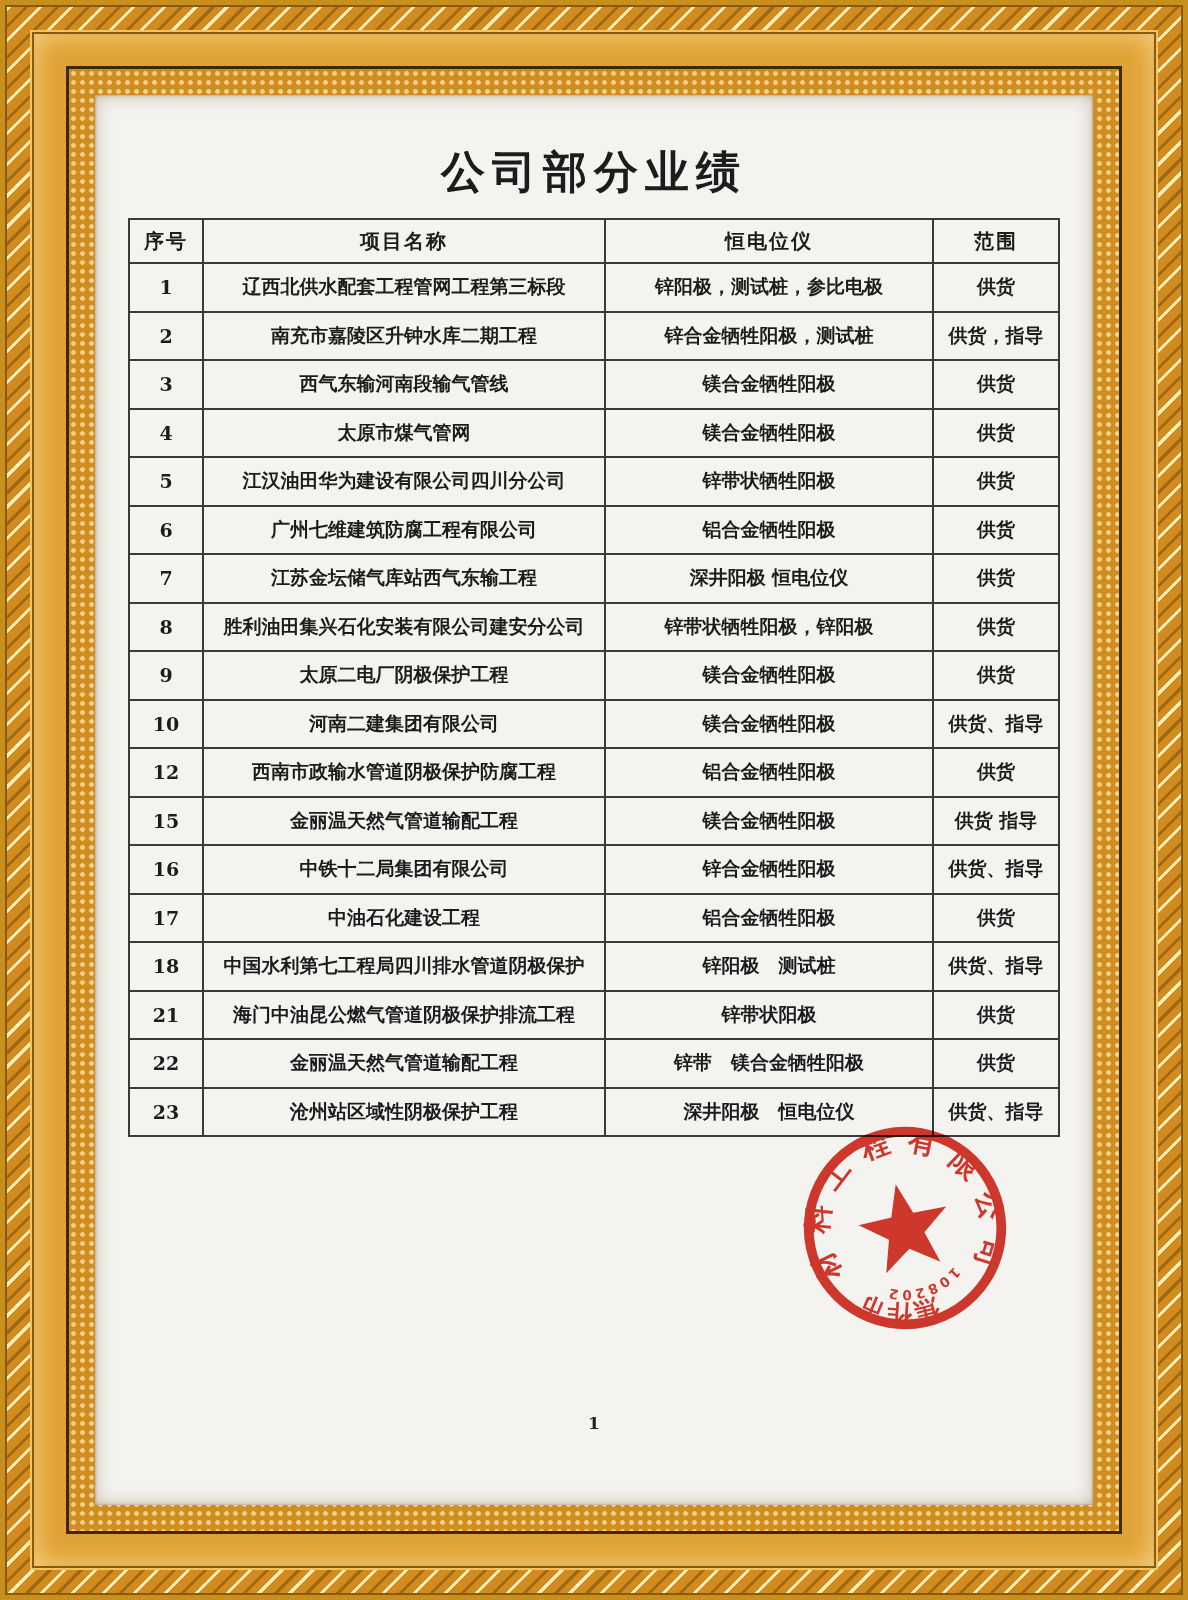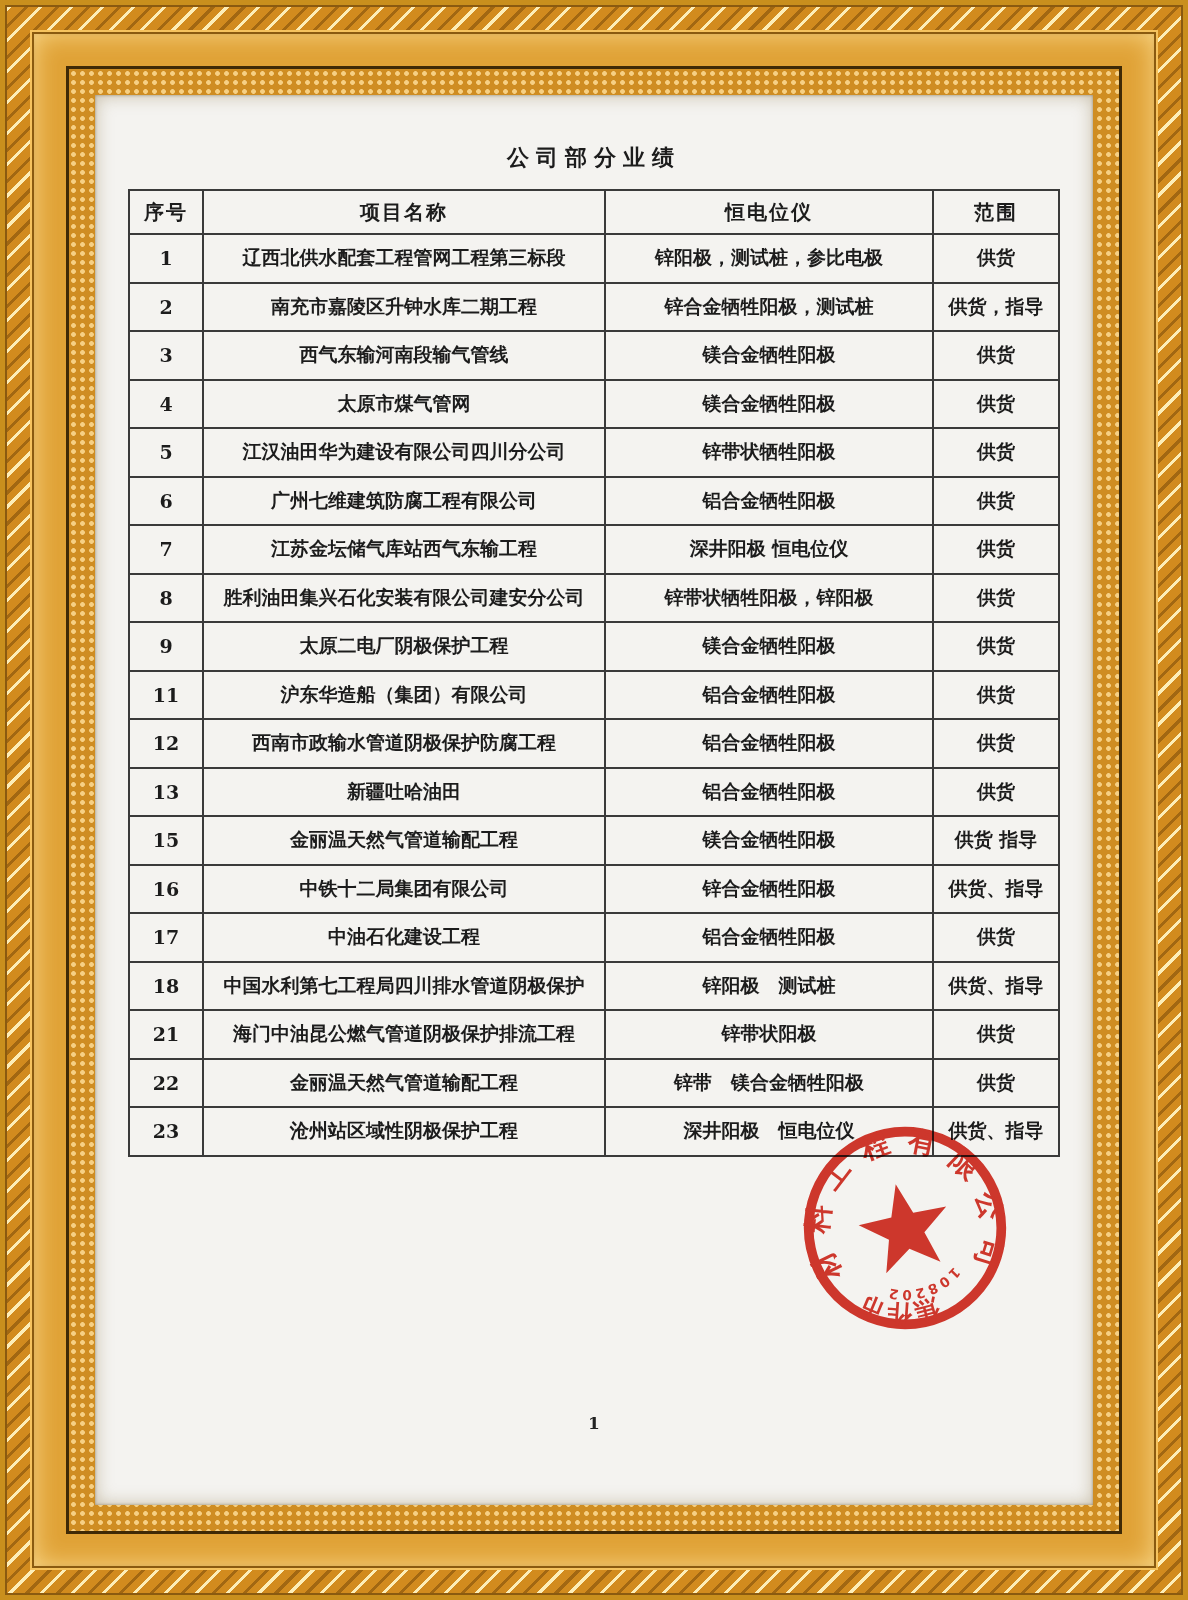--- a/index.html
+++ b/index.html
@@ -36,21 +36,21 @@
   }
   
   .paper{
     position:absolute;inset:95px;
     background:#f4f3f0;
     box-shadow:inset 0 0 18px rgba(110,80,20,.35), inset 0 0 3px rgba(60,40,10,.45);
   }
   .doc-title{
     margin:0;padding-top:48px;text-align:center;
     font-family:"DejaVu Serif","Liberation Serif",serif;
-    font-size:22px;font-weight:700;letter-spacing:7px;color:#1c1c1c;
+    font-size:44px;font-weight:700;letter-spacing:7px;color:#1c1c1c;
   }
   table.perf-table{
     border-collapse:collapse;margin:16px auto 0;width:890px;table-layout:fixed;padding-left:25px;
   }
   .perf-table th,.perf-table td{
     border:2px solid #3a3a3a;text-align:center;vertical-align:middle;
     color:#1c1c1c;font-weight:700;padding:0 4px;overflow:hidden;
   }
   .perf-table th{height:42px;font-size:20px;letter-spacing:2px;}
   .perf-table td{height:46.5px;font-size:19px;}
@@ -141,34 +141,28 @@
       <td class="c-material">锌带状牺牲阳极，锌阳极</td>
       <td class="c-scope">供货</td>
     </tr>
         <tr>
       <td class="c-no">9</td>
       <td class="c-project">太原二电厂阴极保护工程</td>
       <td class="c-material">镁合金牺牲阳极</td>
       <td class="c-scope">供货</td>
     </tr>
         <tr>
-      <td class="c-no">11</td>
-      <td class="c-project">沪东华造船（集团）有限公司</td>
-      <td class="c-material">铝合金牺牲阳极</td>
-      <td class="c-scope">供货</td>
+      <td class="c-no">10</td>
+      <td class="c-project">河南二建集团有限公司</td>
+      <td class="c-material">镁合金牺牲阳极</td>
+      <td class="c-scope">供货、指导</td>
     </tr>
         <tr>
       <td class="c-no">12</td>
       <td class="c-project">西南市政输水管道阴极保护防腐工程</td>
-      <td class="c-material">铝合金牺牲阳极</td>
-      <td class="c-scope">供货</td>
-    </tr>
-        <tr>
-      <td class="c-no">13</td>
-      <td class="c-project">新疆吐哈油田</td>
       <td class="c-material">铝合金牺牲阳极</td>
       <td class="c-scope">供货</td>
     </tr>
         <tr>
       <td class="c-no">15</td>
       <td class="c-project">金丽温天然气管道输配工程</td>
       <td class="c-material">镁合金牺牲阳极</td>
       <td class="c-scope">供货 指导</td>
     </tr>
         <tr>

